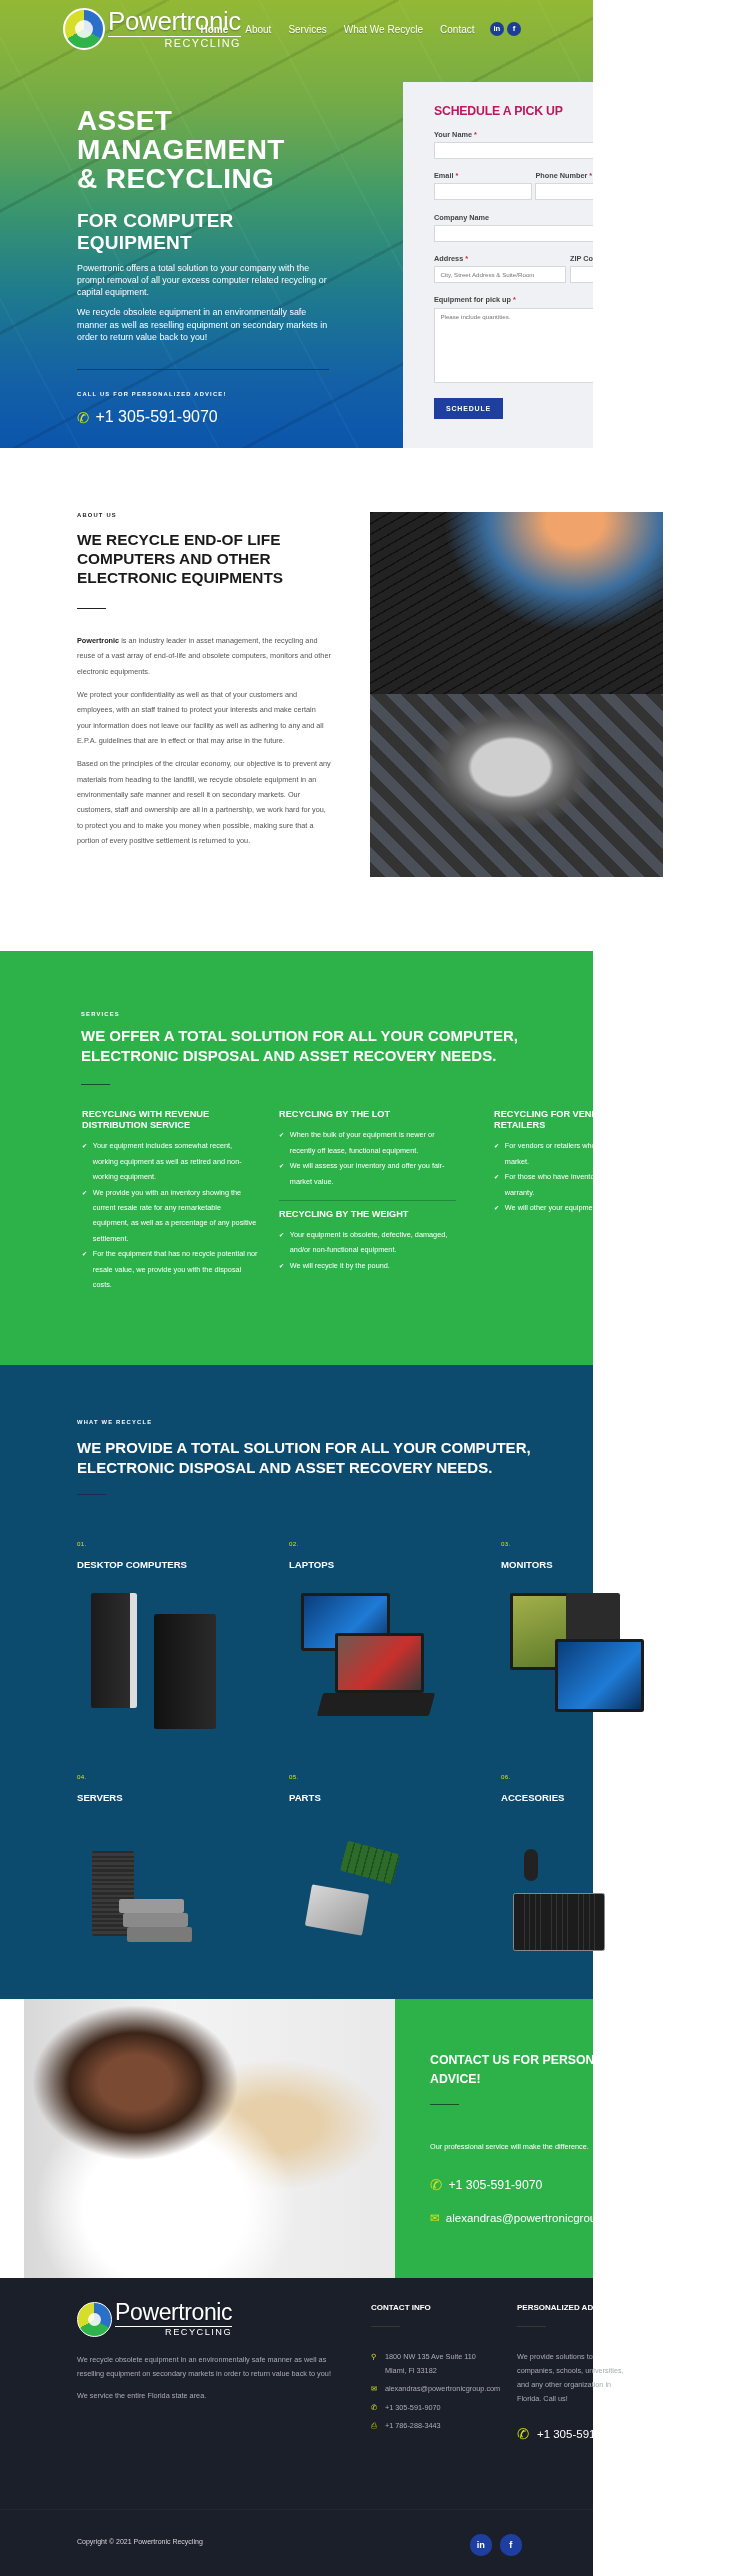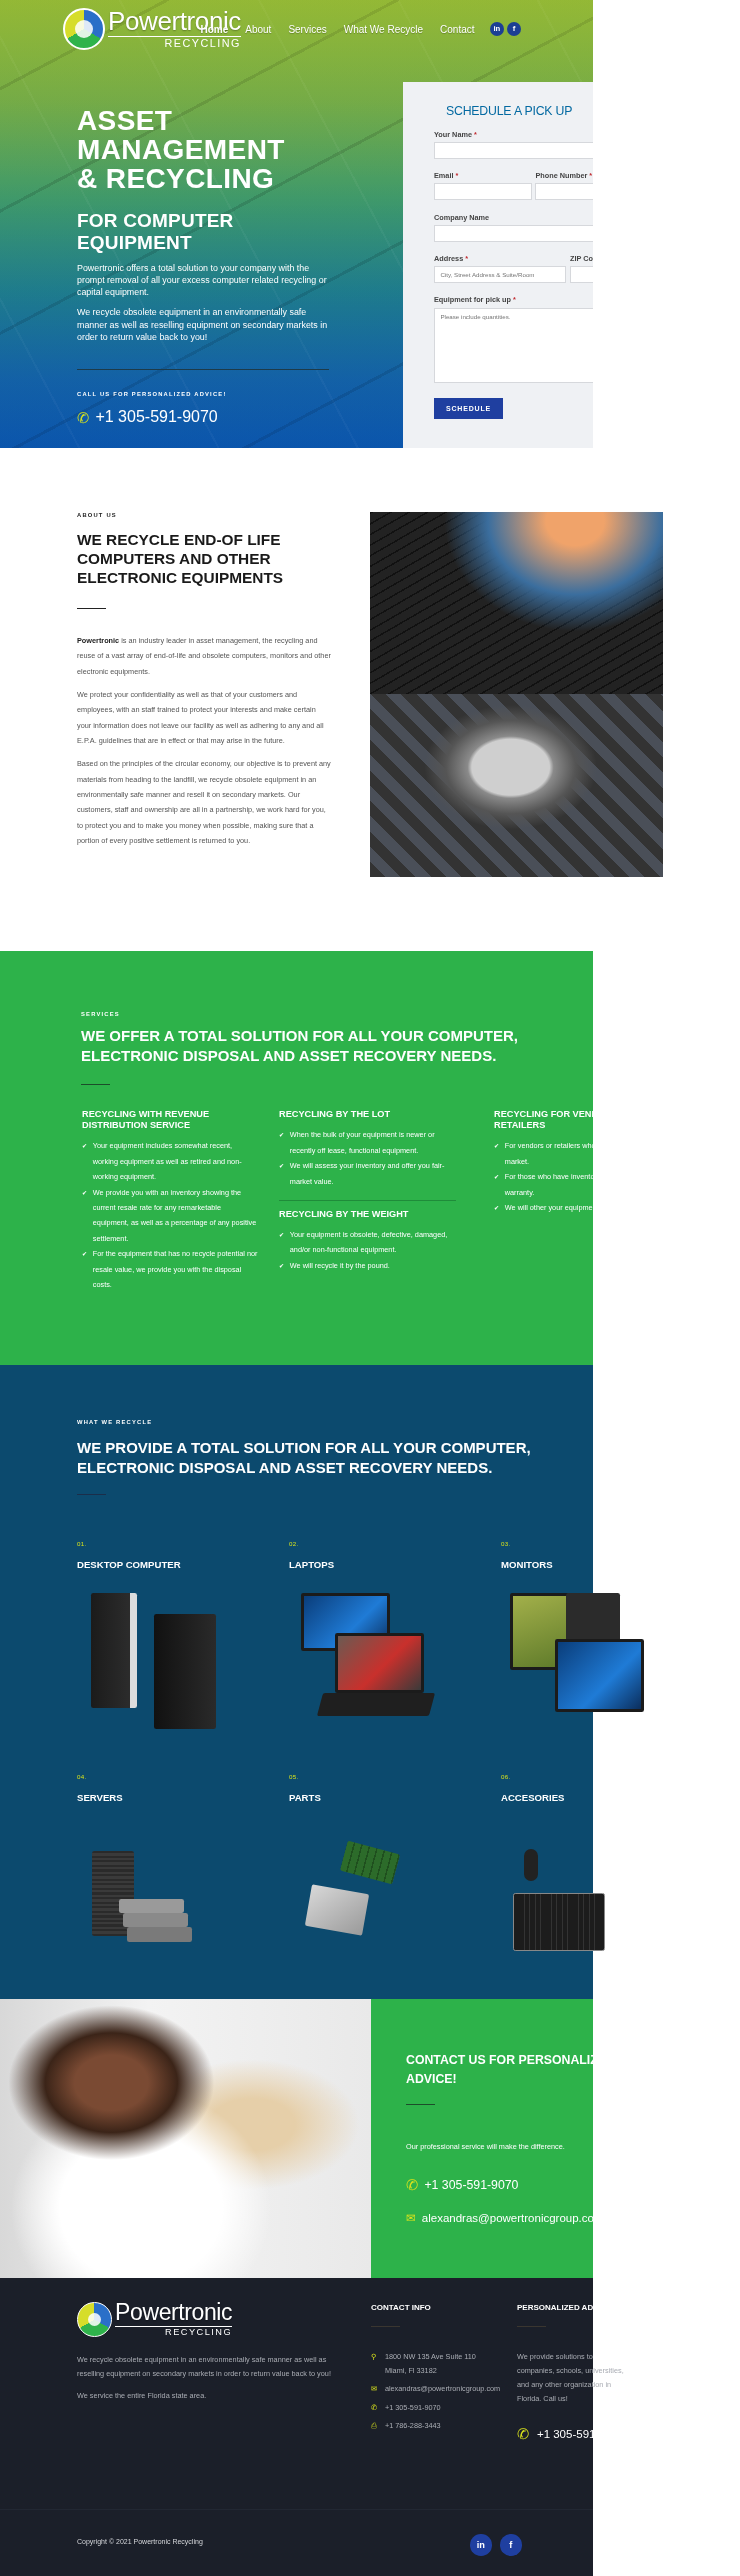--- a/index.html
+++ b/index.html
@@ -34,21 +34,21 @@
   .hero-left { position: absolute; left: 77px; top: 106px; width: 254px; color: #fff; z-index: 2; }
   .hero-left h1 { font-size: 28px; line-height: 29px; font-weight: bold; letter-spacing: 0.4px; }
   .hero-left h2 { font-size: 19px; font-weight: bold; margin-top: 17px; letter-spacing: 0.2px; }
   .hero-left p { font-size: 8.9px; line-height: 12.3px; margin-top: 7.7px; }
   .hero-divider { position: absolute; left: 77px; top: 369px; width: 252px; border-top: 0.8px solid #1d3b4a; }
   .call-label { position: absolute; left: 77px; top: 391px; color: #fff; font-size: 5.8px; font-weight: bold; letter-spacing: 1.2px; }
   .call-phone { position: absolute; left: 77px; top: 408px; color: #fff; font-size: 16px; display:flex; align-items:center; gap: 6.2px; }
   .phone-icon { color: #d8e21c; font-size: 14.6px; }
 
   .form-card { position: absolute; left: 403px; top: 82px; width: 261px; height: 366px; background: #eff1f4; padding: 21.6px 31px; z-index: 2; }
-  .form-card h3 { color: #0369a1; font-size: 12.3px; font-weight: normal; letter-spacing: -0.2px; margin-left: 12px; }
+  .form-card h3 { color: #be185d; font-size: 12.3px; font-weight: bold; letter-spacing: -0.2px; }
   .fld-lbl { font-size: 7.3px; color: #444; margin-top: 12.3px; margin-bottom: 3.1px; font-weight: bold; }
   .req { color: #c0282d; }
   .inp { display: block; height: 17px; background: #fff; border: 0.8px solid #d6d8dc; width: 100%; font-size: 6.2px; color: #bbb; padding: 0 5.4px; font-family: "Liberation Sans", sans-serif; }
   .row2 { display: flex; gap: 3.8px; }
   .row2 > div { flex: 1; }
   .row2 .zip { flex: 0 0 63px; }
   textarea.inp { height: 75px; padding: 4.6px 5.4px; resize: none; }
   .btn-sched { margin-top: 15.4px; background: #1f3fa0; color: #fff; font-size: 7px; font-weight: bold; letter-spacing: 0.8px; border: 0; padding: 7px 10.8px; width: 69px; }
 
   
@@ -88,21 +88,21 @@
   .recycle .eyebrow { position: absolute; left: 77px; top: 54px; }
   .recycle h2 { position: absolute; left: 77px; top: 73px; font-size: 15px; line-height: 20px; font-weight: bold; }
   .recycle .short-rule { position: absolute; left: 77px; top: 129px; border-color: #1b2e4a; }
   .item { position: absolute; width: 208px; }
   .item .num { color: #d7e21c; font-size: 6.2px; letter-spacing: 0.4px; }
   .item .ttl { font-size: 9.6px; font-weight: bold; margin-top: 11.5px; }
   .item .img { margin-top: 21.6px; height: 154px; position: relative; }
   .dev { position: absolute; border-radius: 2.3px; }
 
   
-  .contact { position: relative; height: 279px; display: flex; }
+  .contact { position: relative; height: 279px; display: flex; padding-left: 24px; }
   .contact .photo { width: 371px; height: 279px; background:
       radial-gradient(ellipse at 30% 30%, #7a4a33 0 10%, #3b2418 18%, transparent 28%),
       radial-gradient(ellipse at 38% 75%, #fff 0 25%, transparent 40%),
       radial-gradient(ellipse at 68% 45%, #e6cfa9 0 12%, transparent 30%),
       linear-gradient(90deg, #d8d8d8, #f3f3f3 40%, #e9e9e9); }
   .contact .pane { flex: 1; background: #2db24a; color: #fff; position: relative; }
   .contact h3 { position: absolute; left: 35px; top: 52px; width: 231px; font-size: 12.3px; line-height: 18.5px; font-weight: bold; }
   .contact .short-rule { position: absolute; left: 35px; top: 105px; border-color: #1c4d2a; }
   .contact .tag { position: absolute; left: 35px; top: 143px; font-size: 7.3px; }
   .contact .ph { position: absolute; left: 35px; top: 177px; font-size: 12.3px; display:flex; gap: 6.2px; align-items:center; }
@@ -274,21 +274,21 @@
   <section class="recycle">
     <div class="eyebrow">WHAT WE RECYCLE</div>
     <h2>
       <div>WE PROVIDE A TOTAL SOLUTION FOR ALL YOUR COMPUTER,</div>
       <div>ELECTRONIC DISPOSAL AND ASSET RECOVERY NEEDS.</div>
     </h2>
     <div class="short-rule"></div>
 
     <div class="item" style="left:77px; top:175px;">
       <div class="num">01.</div>
-      <div class="ttl">DESKTOP COMPUTER</div>
+      <div class="ttl">DESKTOP COMPUTERS</div>
       <div class="img">
         <div class="dev" style="left:14px; top:2.3px; width:46px; height:115px; background:linear-gradient(90deg,#1b1b1b,#2c2c2c 85%,#ddd 85%);"></div>
         <div class="dev" style="left:77px; top:23px; width:62px; height:115px; background:linear-gradient(90deg,#111,#2a2a2a);"></div>
       </div>
     </div>
     <div class="item" style="left:289px; top:175px;">
       <div class="num">02.</div>
       <div class="ttl">LAPTOPS</div>
       <div class="img">
         <div class="dev" style="left:11.5px; top:2.3px; width:89px; height:58px; background:linear-gradient(135deg,#0a3d7a,#1f7bd6 60%,#0b2e5c);border:3.1px solid #1b1b1b;"></div>

